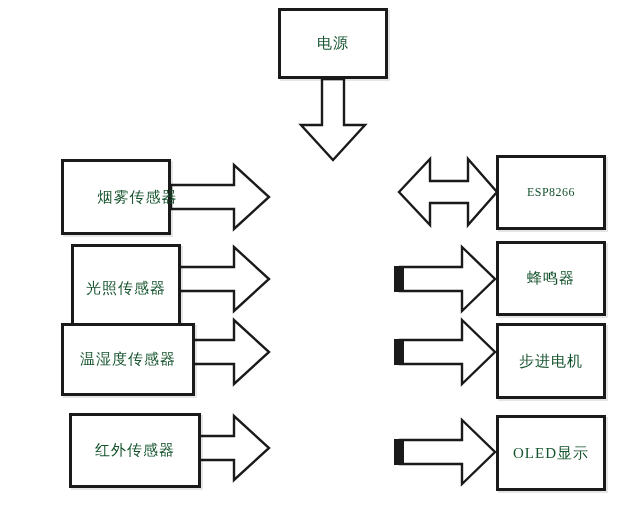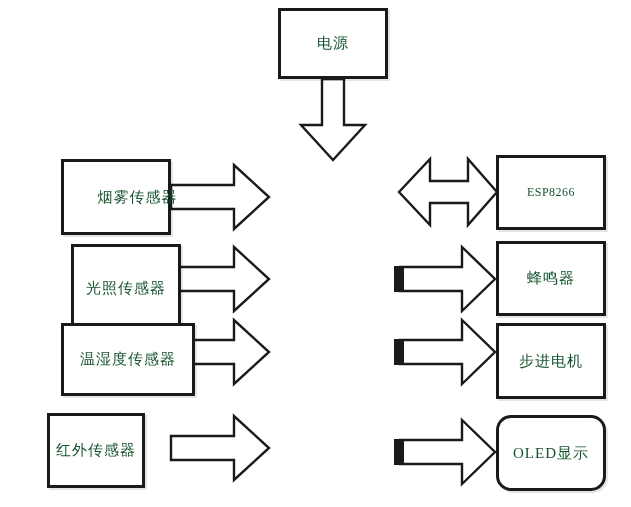--- a/index.html
+++ b/index.html
@@ -75,30 +75,30 @@
 
   <div class="box" style="left:61px; top:159px; width:110px; height:76px;padding-left:43px;">
     <span>烟雾传感器</span>
   </div>
   <div class="box" style="left:71px; top:244px; width:110px; height:88px;">
     <span>光照传感器</span>
   </div>
   <div class="box" style="left:61px; top:323px; width:134px; height:73px;">
     <span>温湿度传感器</span>
   </div>
-  <div class="box" style="left:47px; top:413px; width:98px; height:75px;">
+  <div class="box" style="left:69px; top:413px; width:132px; height:75px;">
     <span>红外传感器</span>
   </div>
 
   <div class="box latin" style="left:496px; top:155px; width:110px; height:75px;">
     <span>ESP8266</span>
   </div>
   <div class="box" style="left:496px; top:241px; width:110px; height:75px;">
     <span>蜂鸣器</span>
   </div>
   <div class="box" style="left:496px; top:323px; width:110px; height:76px;">
     <span>步进电机</span>
   </div>
-  <div class="box" style="left:496px; top:415px; width:110px; height:76px;border-radius:15px;">
+  <div class="box" style="left:496px; top:415px; width:110px; height:76px;">
     <span>OLED显示</span>
   </div>
 
 </div>
 
 </body></html>

